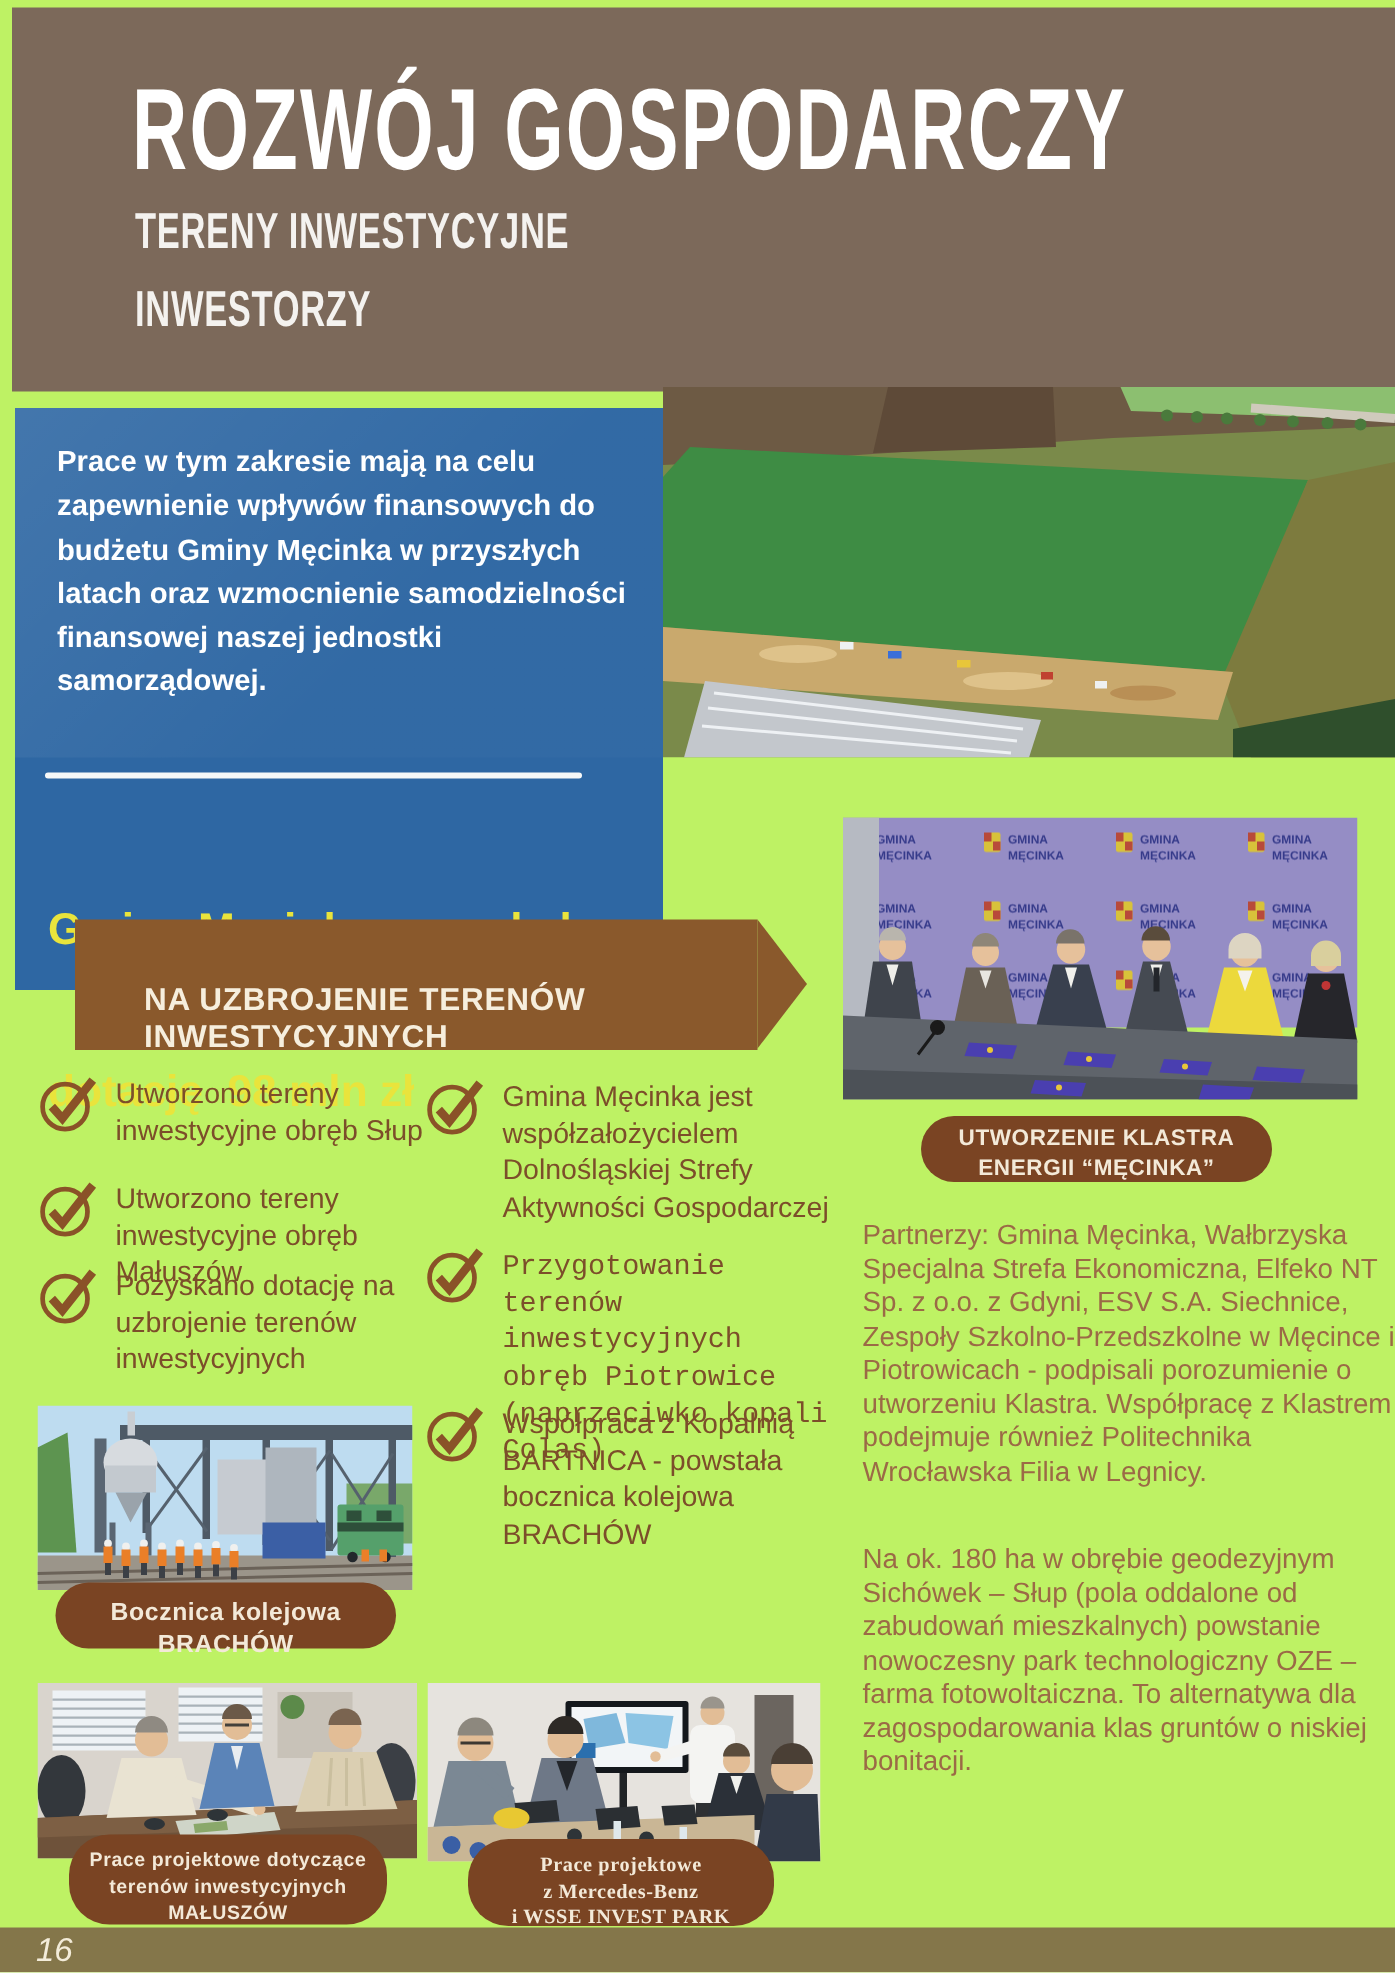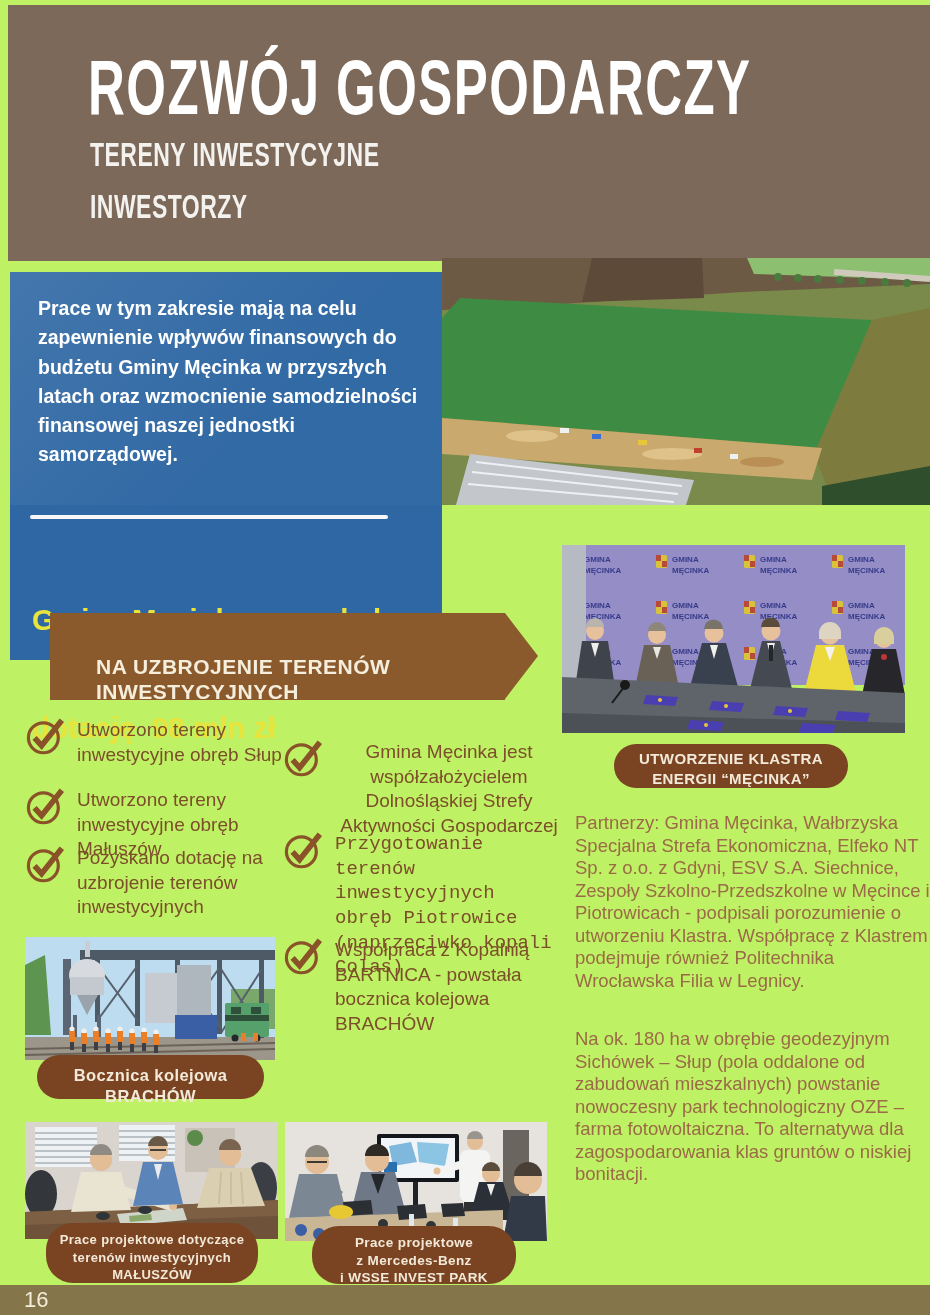--- a/index.html
+++ b/index.html
@@ -37,46 +37,46 @@
     border-top:43.5px solid transparent; border-bottom:43.5px solid transparent; border-left:33px solid #8a592c; }
   .arrow-banner .label { position:absolute; left:46px; top:13px; width:390px;
     color:#f6eedd; font-size:21px; font-weight:bold; line-height:1.17; letter-spacing:0.5px;margin-top:29px; }
 
   
   .check-item { position:absolute; display:flex; gap:9px; color:#7c4e2a; font-size:19px; line-height:1.3; }
   .check-item .ico { flex:0 0 auto; width:44px; height:44px; margin-top:-4px; }
   .ci-l1 { left:24px; top:718px; } .ci-l1 .txt { width:206px; }
   .ci-l2 { left:24px; top:788px; } .ci-l2 .txt { width:206px; }
   .ci-l3 { left:24px; top:846px; } .ci-l3 .txt { width:206px; }
-  .ci-r1 { left:282px; top:740px;text-align:center; } .ci-r1 .txt { width:228px; }
+  .ci-r1 { left:282px; top:720px; } .ci-r1 .txt { width:228px; }
   .ci-r2 { left:282px; top:832px;font-family:Liberation Mono, monospace; } .ci-r2 .txt { width:228px; }
   .ci-r3 { left:282px; top:938px; } .ci-r3 .txt { width:228px; }
 
   
   .photo { position:absolute; display:block; }
   .conference { left:562px; top:545px; width:343px; height:188px; }
   .industrial { left:25px;  top:937px; width:250px; height:123px; }
   .desk-photo { left:25px;  top:1122px; width:253px; height:117px; }
   .meeting    { left:285px; top:1122px; width:262px; height:119px; }
 
   
   .pill { position:absolute; background:#7a4423; color:#f3e9d8; font-weight:bold;
     text-align:center; letter-spacing:0.4px; box-sizing:border-box; }
   .pill-cluster  { left:614px; top:744px; width:234px; height:44px; border-radius:22px; font-size:15px; line-height:1.3;  padding-top:5px; }
   .pill-brachow  { left:37px;  top:1055px; width:227px; height:44px; border-radius:29px; font-size:16.5px; line-height:1.3; padding-top:10px; }
   .pill-maluszow { left:46px;  top:1223px; width:212px; height:60px; border-radius:27px; font-size:13px;  line-height:1.35; padding-top:8px; }
-  .pill-mercedes { left:312px; top:1226px; width:204px; height:58px; border-radius:27px; font-size:13.5px; line-height:1.3; padding-top:8px; }
+  .pill-mercedes { left:312px; top:1226px; width:204px; height:58px; border-radius:27px; font-size:13.5px; line-height:1.3; padding-top:8px;font-family:Liberation Serif, serif; }
 
   
   .para { position:absolute; left:575px; width:356px; margin:0; color:#9b6a46; font-size:18.5px; line-height:1.22; }
   .para-1 { top:812px; }
   .para-2 { top:1028px; }
 
   
-  .footer { position:absolute; left:0; top:1285px; width:930px; height:30px; background:#84764a; }
+  .footer { position:absolute; left:0; top:1285px; width:930px; height:30px; background:#84764a;font-style:italic; }
   .page-num { position:absolute; left:24px; top:2px; color:#f3ecd9; font-size:22px; }
 </style>
 </head>
 <body>
 
 <div class="page">
 
   <header class="masthead">
     <h1 class="title">ROZWÓJ GOSPODARCZY</h1>
     <div class="sub sub1">TERENY INWESTYCYJNE</div>

